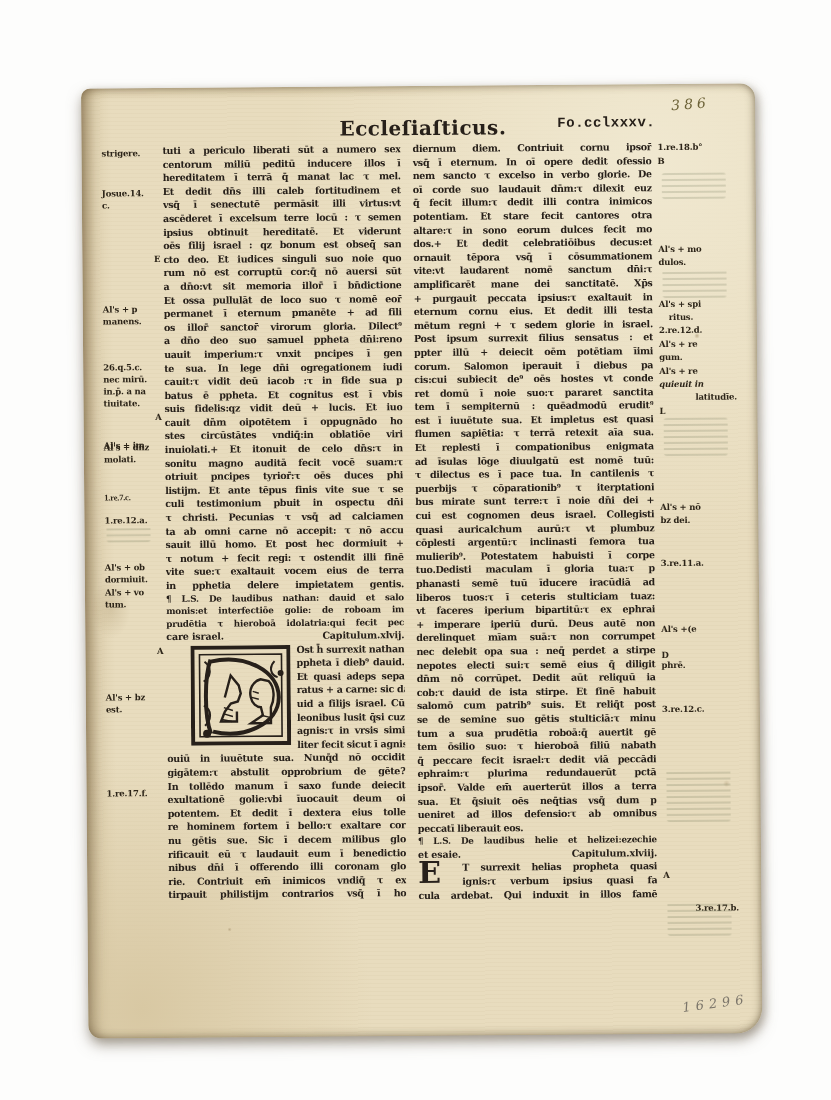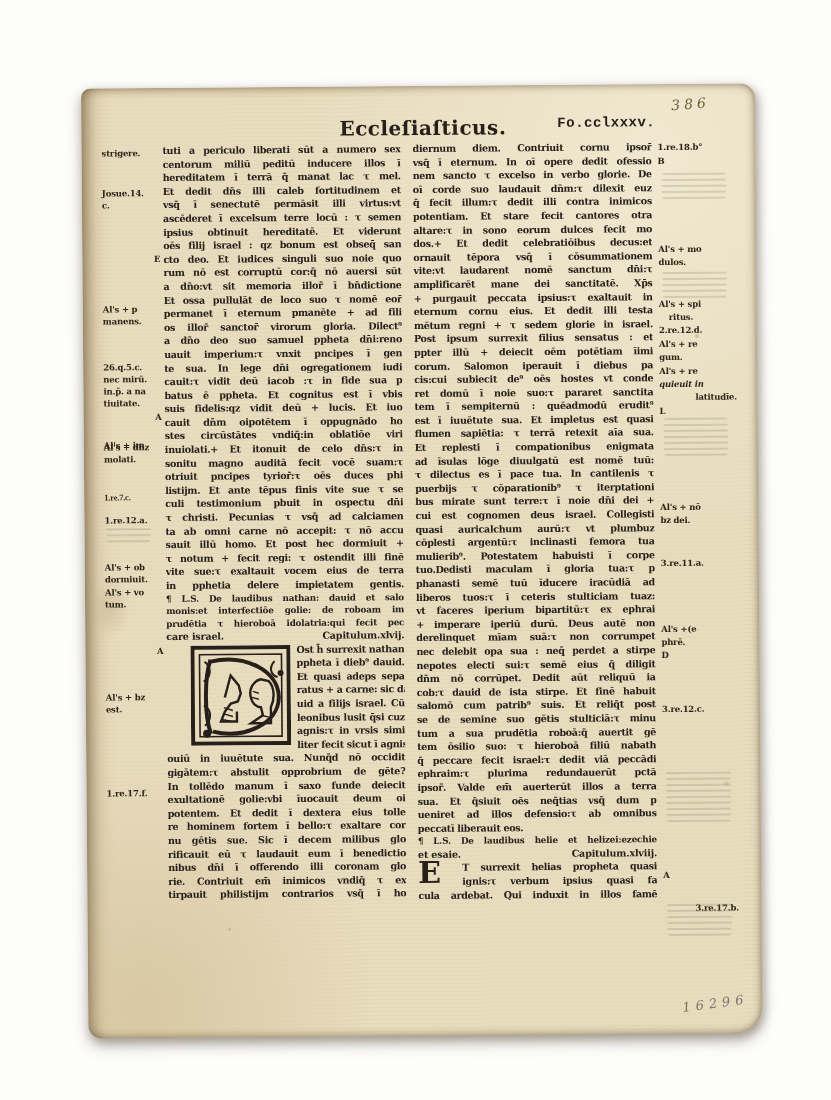--- a/index.html
+++ b/index.html
@@ -259,21 +259,21 @@
         <div class="note" style="top: 255px; left: 0px;">Al's + re</div>
         <div class="note" style="top: 268px; left: 0px;">gum.</div>
         <div class="note" style="top: 282px; left: 0px;">Al's + re</div>
         <div class="note" style="top: 295px; left: 0px; font-style: italic;">quieuit in</div>
         <div class="note" style="top: 308px; left: 0px; margin-left: 36px;">latitudīe.</div>
         <div class="note" style="top: 322px; left: 0px;">L</div>
         <div class="note" style="top: 418px; left: 0px;">Al's + nō</div>
         <div class="note" style="top: 431px; left: 0px;">bz dei.</div>
         <div class="note" style="top: 474px; left: 0px;">3.re.11.a.</div>
         <div class="note" style="top: 540px; left: 0px;">Al's +(e</div>
-        <div class="note" style="top: 553px; left: 0px;">phrē.</div>
+        <div class="note" style="top: 576px; left: 0px;">phrē.</div>
         <div class="note" style="top: 566px; left: 0px;">D</div>
         <div class="note" style="top: 620px; left: 0px;">3.re.12.c.</div>
         <div class="note" style="top: 786px; left: 0px;">A</div>
         <div class="note" style="top: 819px; left: 0px; margin-left: 32px;">3.re.17.b.</div>
       </div>
     <div id="ghosts">
         <div class="ghost right" style="top: 89px; height: 26px;"></div>
         <div class="ghost right" style="top: 184px; height: 30px;"></div>
         <div class="ghost right" style="top: 334px; height: 38px;"></div>
         <div class="ghost left" style="top: 436px; height: 18px;"></div>

